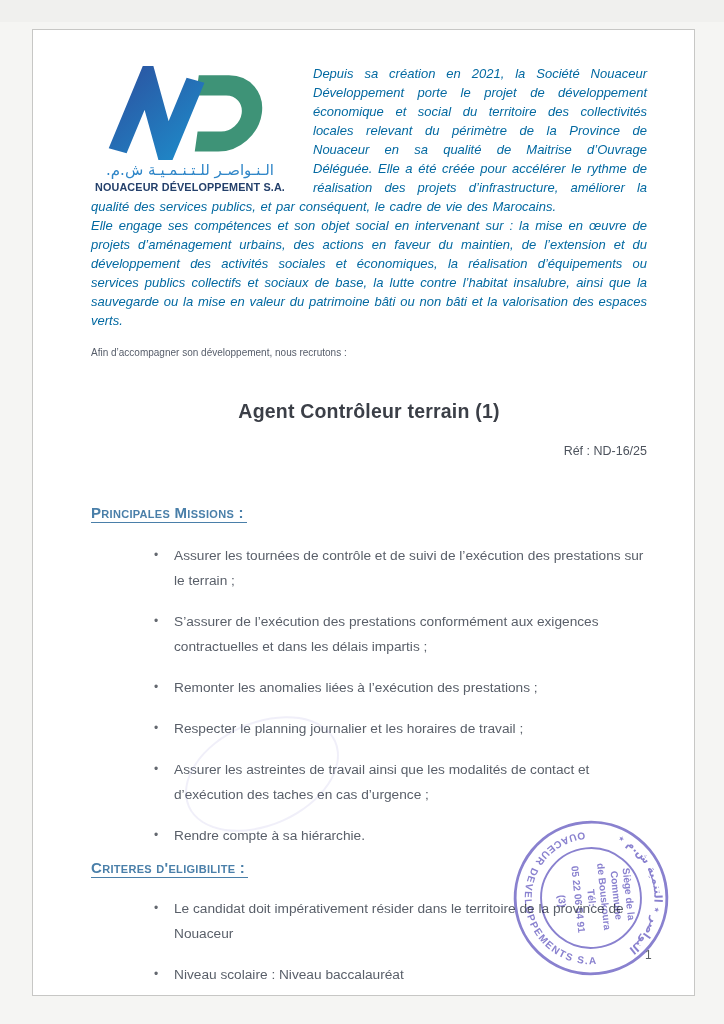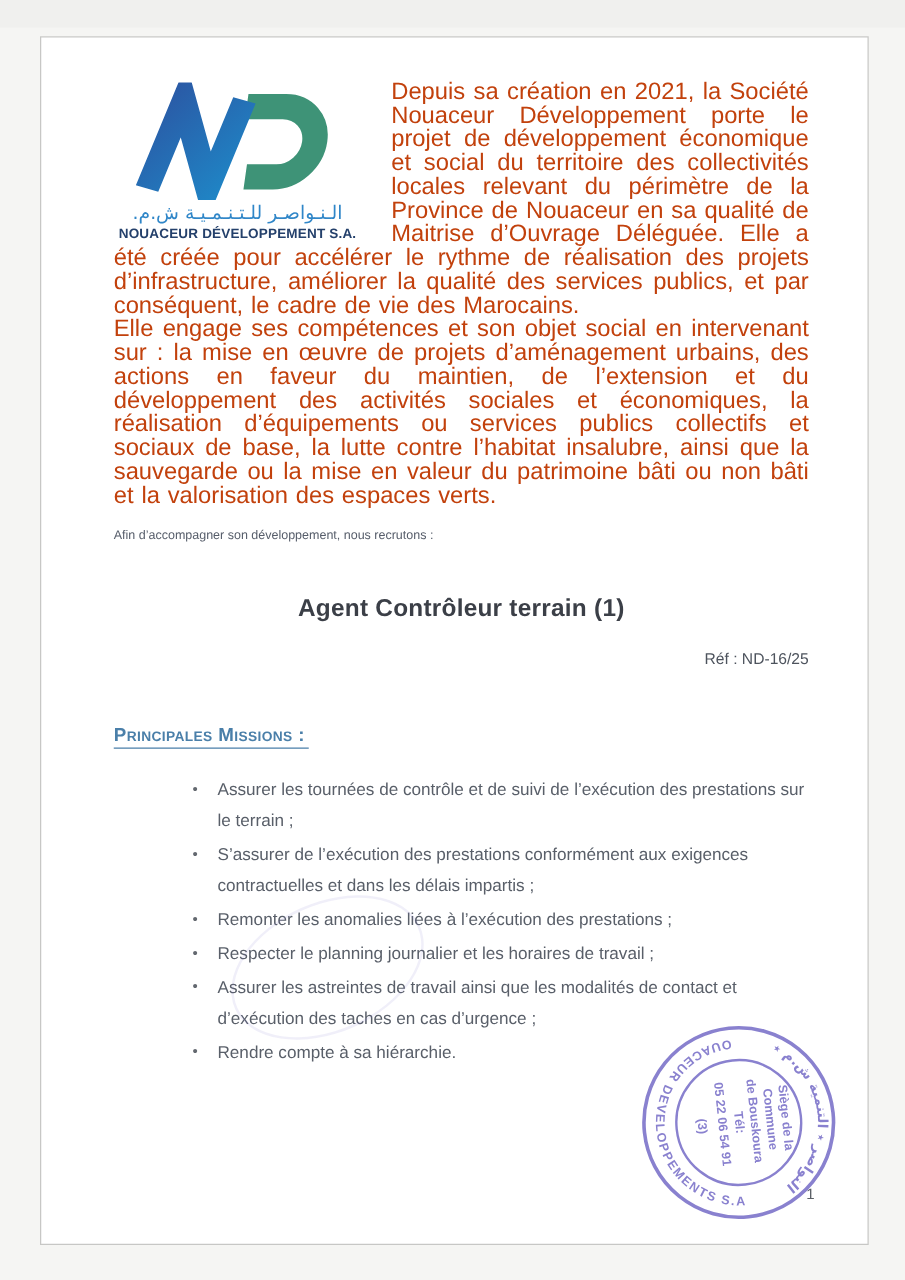--- a/index.html
+++ b/index.html
@@ -32,22 +32,23 @@
     direction:rtl;font-size:15px;font-weight:normal;color:#2f86c8;
     line-height:18px;letter-spacing:.5px;margin-top:1px;
     font-family:"DejaVu Sans",sans-serif;
   }
   .company-name{
     font-size:10.8px;font-weight:bold;color:#24406b;
     letter-spacing:.15px;margin-top:2px;white-space:nowrap;
   }
   .intro{
     margin:0;text-align:justify;
-    font-size:19px;line-height:19px;color:#c2410c;
+    font-size:13px;line-height:19px;color:#0369a1;
     word-spacing:1px;
+    font-style:italic;
   }
   .recruit-line{
     margin:17px 0 0 0;font-size:10px;color:#565d6a;
   }
   
   .job-title{
     margin:42px 0 0 0;text-align:center;
     font-size:19.5px;font-weight:bold;color:#3b3f47;
     letter-spacing:.2px;
   }
@@ -65,21 +66,21 @@
     letter-spacing:.3px;
   }
   .sec-missions{margin-top:46px;}
   .sec-eligibility{margin-top:11px;}
   ul.doc-list{
     list-style:none;margin:20px 0 0 62px;padding:0;
     width:502px;
     font-size:13.7px;line-height:25px;color:#595f69;
   }
   ul.doc-list li{
-    position:relative;padding-left:21px;margin:2px 0 1px 0;
+    position:relative;padding-left:21px;margin:16px 0 1px 0;
   }
   ul.doc-list li::before{
     content:"\2022";
     position:absolute;left:1px;top:0;
     color:#63686f;font-size:12px;
   }
   .sec-eligibility ul.doc-list{margin-top:18px;}
   
   .stamp{
     position:absolute;left:462px;top:772px;
@@ -144,20 +145,27 @@
     <ul class="doc-list">
         <li>Assurer les tournées de contrôle et de suivi de l’exécution des prestations sur le terrain ;</li>
         <li>S’assurer de l’exécution des prestations conformément aux exigences contractuelles et dans les délais impartis ;</li>
         <li>Remonter les anomalies liées à l’exécution des prestations ;</li>
         <li>Respecter le planning journalier et les horaires de travail ;</li>
         <li>Assurer les astreintes de travail ainsi que les modalités de contact et d’exécution des taches en cas d’urgence ;</li>
         <li>Rendre compte à sa hiérarchie.</li>
       </ul>
   </section>
 
+  <section class="sec-eligibility">
+    <h2 class="section-heading">Criteres d'eligibilite :</h2>
+    <ul class="doc-list">
+        <li>Le candidat doit impérativement résider dans le territoire de la province de Nouaceur</li>
+        <li>Niveau scolaire : Niveau baccalauréat</li>
+      </ul>
+  </section>
 
   <div class="ghost-stamp"></div>
 
   <div class="stamp">
     <svg width="192" height="192" viewBox="0 0 200 200">
       <defs>
         <path id="arcTop" d="M 34 100 A 66 66 0 1 1 166 100"></path>
         <path id="arcBottom" d="M 31 100 A 69 69 0 1 0 169 100"></path>
       </defs>
       <circle cx="100" cy="100" r="79" fill="none" stroke="#6f65c4" stroke-width="3"></circle>

